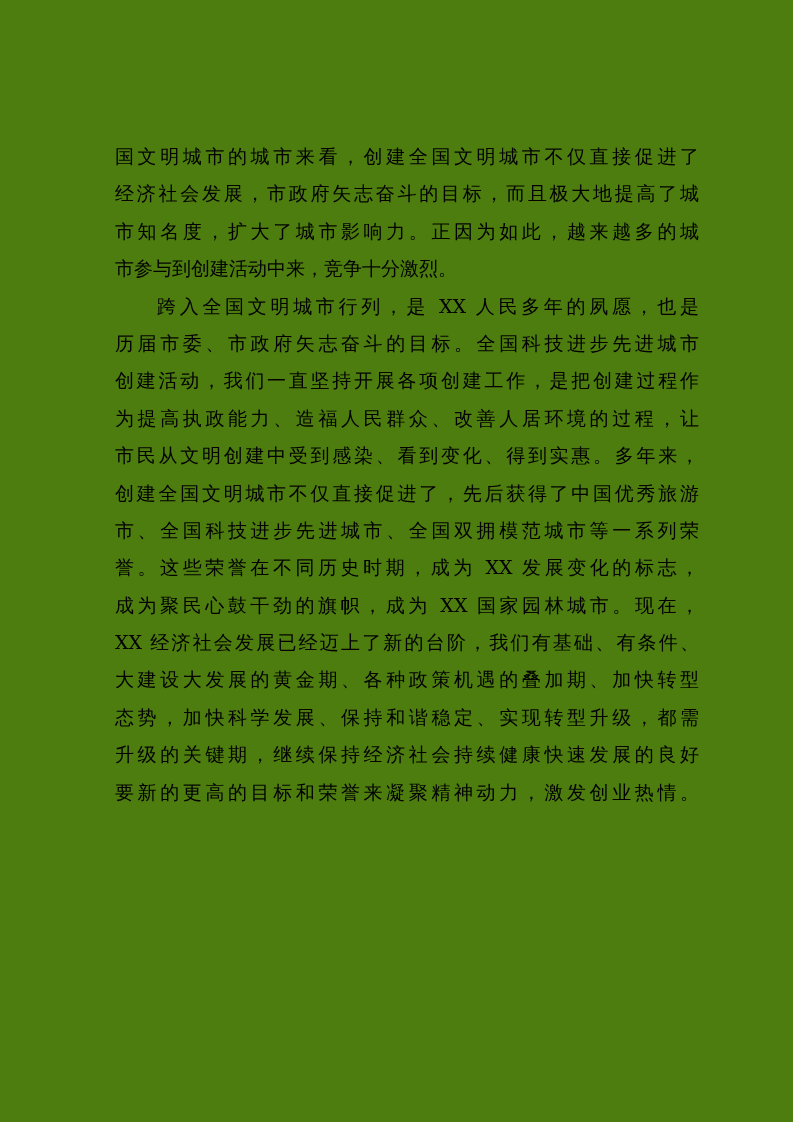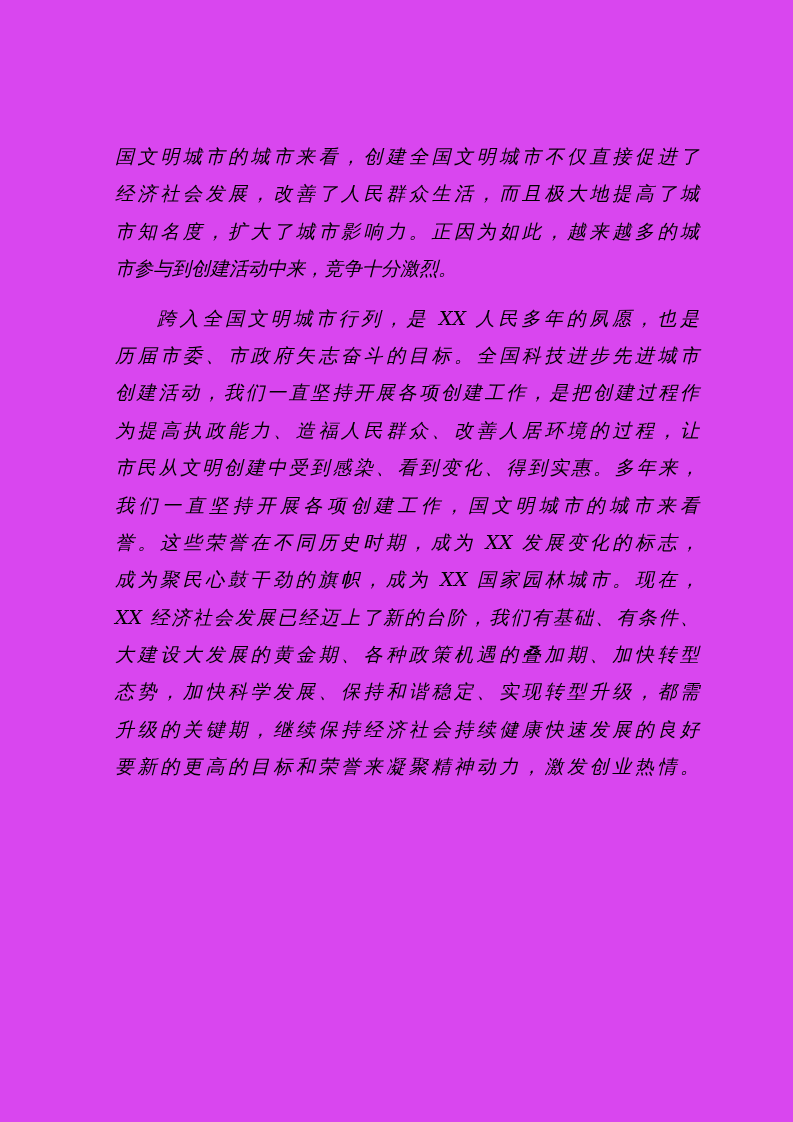--- a/index.html
+++ b/index.html
@@ -12,22 +12,21 @@
       height: 1122px;
       position: relative;
       overflow: hidden;
     }
     .page {
       position: absolute;
       left: 0;
       top: 0;
       width: 793px;
       height: 1122px;
-      background: #d946ef;
-      font-style: italic;
+      background: #4d7c0f;
     }
     .body-text {
       position: absolute;
       left: 115px;
       top: 138px;
       width: 584px;
       color: #000000;
       font-family: "DejaVu Serif", "Liberation Serif", serif;
       font-size: 19px;
       line-height: 37.4px;
@@ -37,38 +36,38 @@
       white-space: nowrap;
       text-align: justify;
       text-align-last: justify;
       height: 37.4px;
     }
     .line.last {
       text-align-last: left;
     }
     .line.indent {
       padding-left: 42px;
-      margin-top: 12px;
     }
   </style>
 </head>
 <body>
 
 <div class="page">
   <div class="body-text">
     <span class="line">国文明城市的城市来看，创建全国文明城市不仅直接促进了</span>
-    <span class="line">经济社会发展，改善了人民群众生活，而且极大地提高了城</span>
+    <span class="line">经济社会发展，市政府矢志奋斗的目标，而且极大地提高了城</span>
     <span class="line">市知名度，扩大了城市影响力。正因为如此，越来越多的城</span>
     <span class="line last">市参与到创建活动中来，竞争十分激烈。</span>
     <span class="line indent">跨入全国文明城市行列，是 XX 人民多年的夙愿，也是</span>
     <span class="line">历届市委、市政府矢志奋斗的目标。全国科技进步先进城市</span>
     <span class="line">创建活动，我们一直坚持开展各项创建工作，是把创建过程作</span>
     <span class="line">为提高执政能力、造福人民群众、改善人居环境的过程，让</span>
     <span class="line">市民从文明创建中受到感染、看到变化、得到实惠。多年来，</span>
-    <span class="line">我们一直坚持开展各项创建工作，国文明城市的城市来看</span>
+    <span class="line">创建全国文明城市不仅直接促进了，先后获得了中国优秀旅游</span>
+    <span class="line">市、全国科技进步先进城市、全国双拥模范城市等一系列荣</span>
     <span class="line">誉。这些荣誉在不同历史时期，成为 XX 发展变化的标志，</span>
     <span class="line">成为聚民心鼓干劲的旗帜，成为 XX 国家园林城市。现在，</span>
     <span class="line">XX 经济社会发展已经迈上了新的台阶，我们有基础、有条件、</span>
     <span class="line">大建设大发展的黄金期、各种政策机遇的叠加期、加快转型</span>
     <span class="line">态势，加快科学发展、保持和谐稳定、实现转型升级，都需</span>
     <span class="line">升级的关键期，继续保持经济社会持续健康快速发展的良好</span>
     <span class="line">要新的更高的目标和荣誉来凝聚精神动力，激发创业热情。</span>
   </div>
 </div>
 

